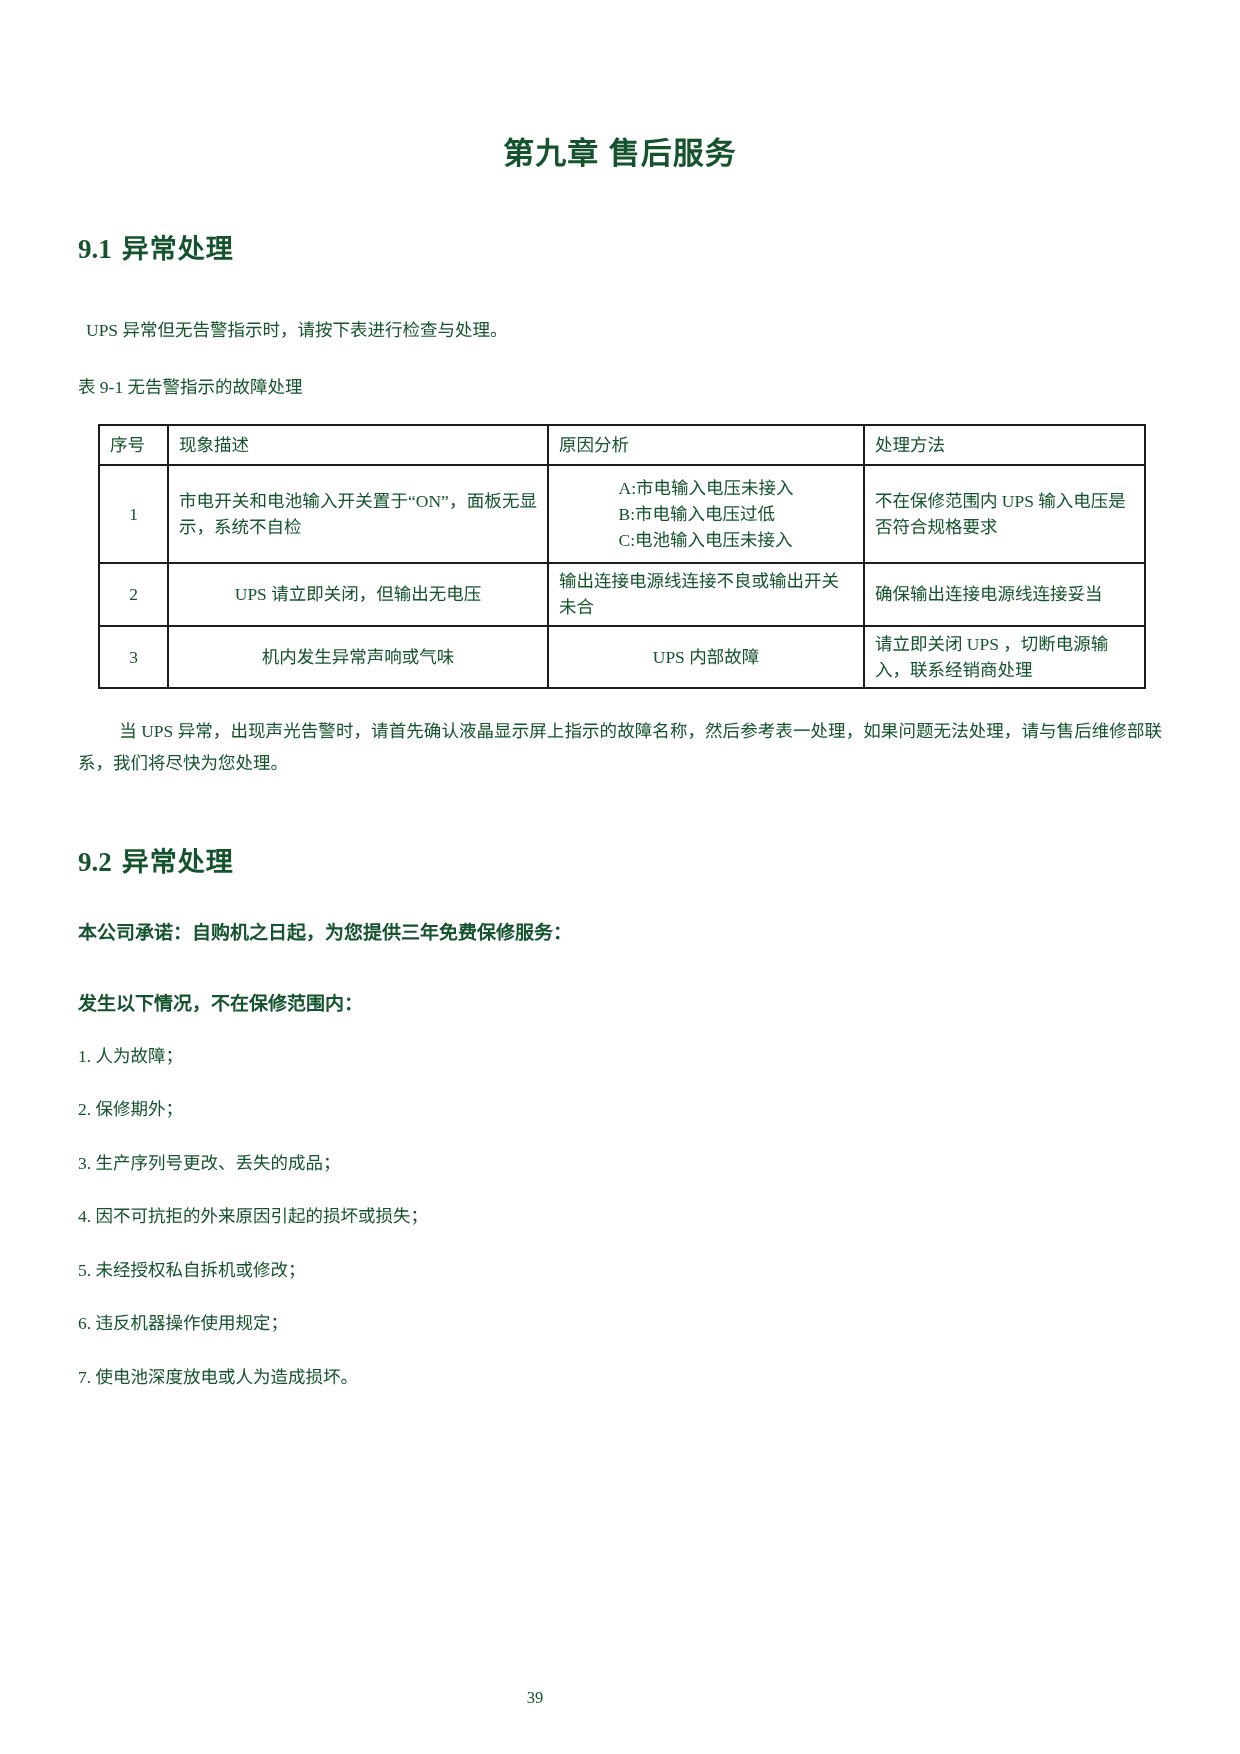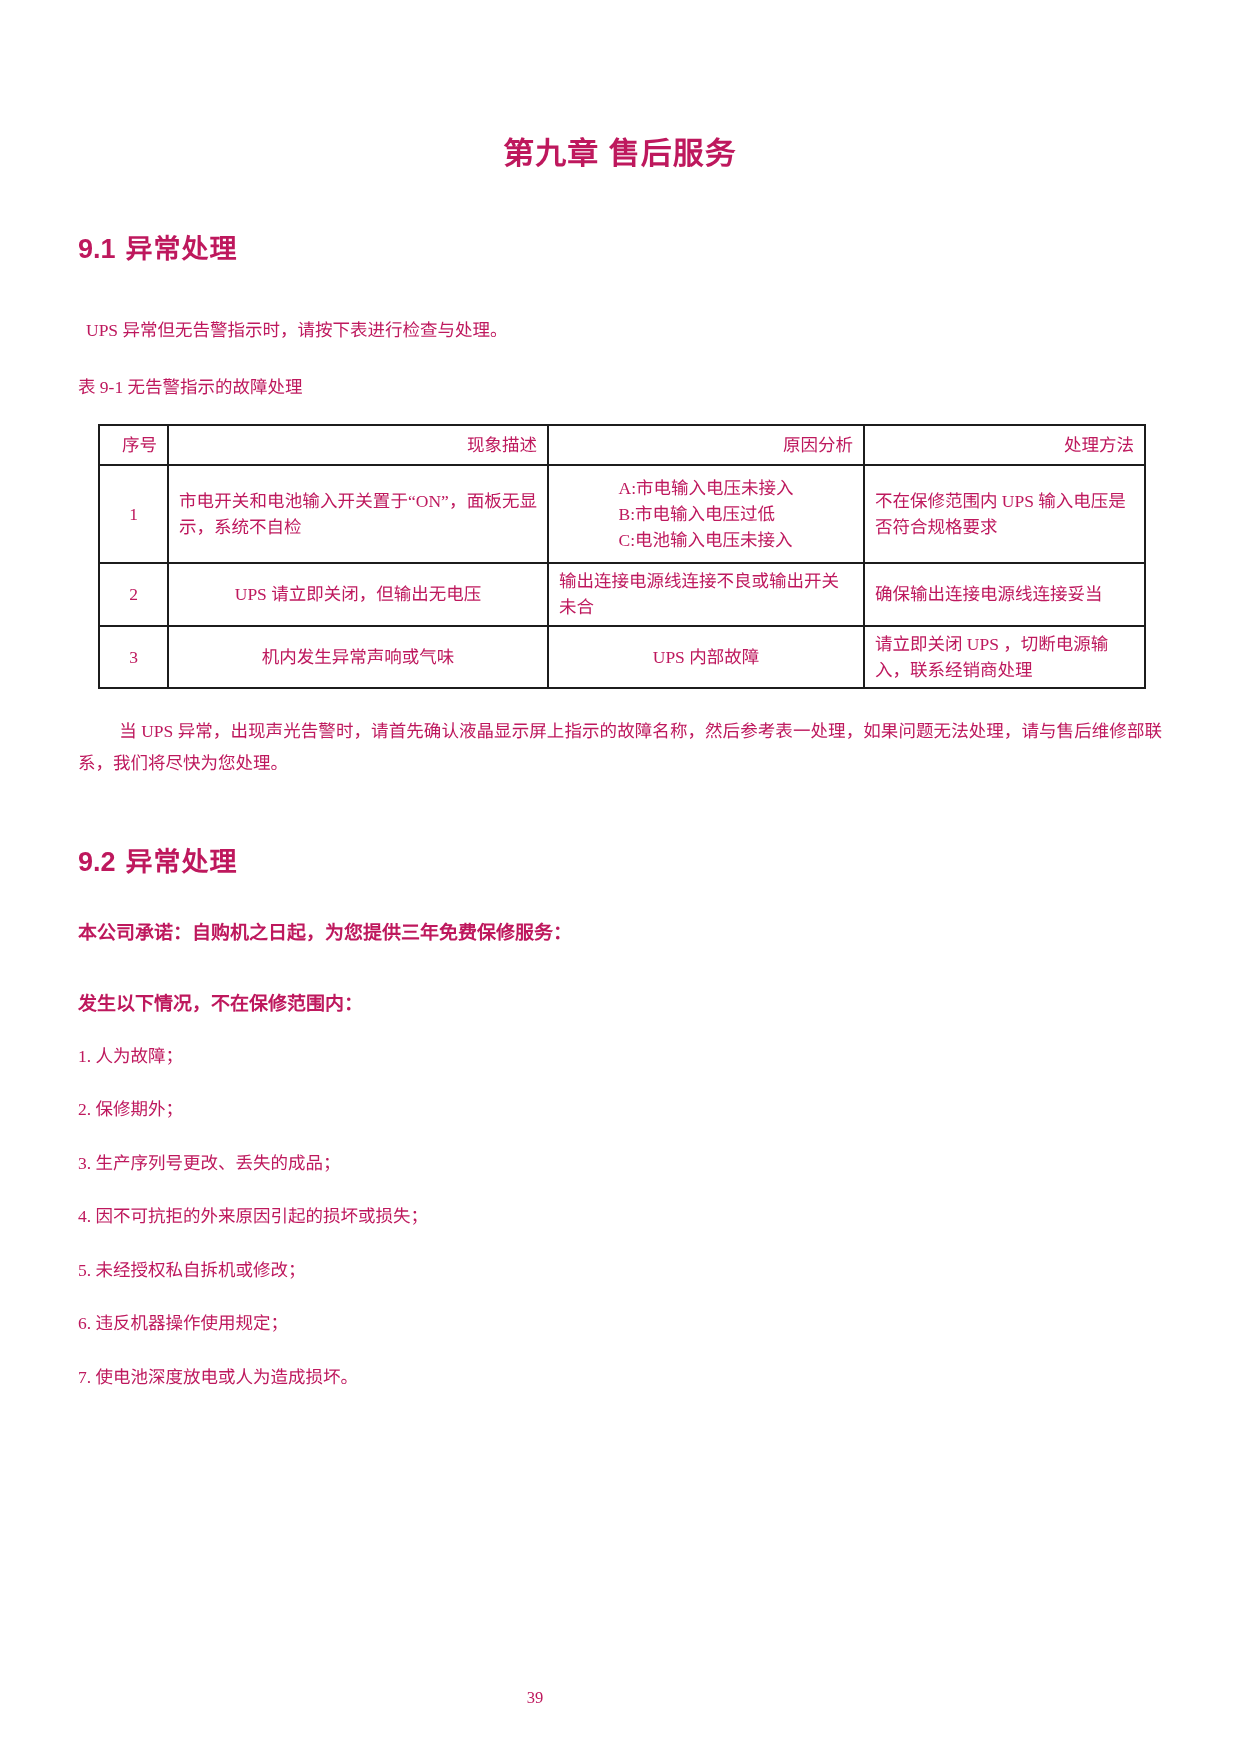--- a/index.html
+++ b/index.html
@@ -5,40 +5,40 @@
   html, body { margin: 0; padding: 0; background: #e8e8e8; }
   .page {
     position: relative;
     width: 1240px;
     height: 1754px;
     margin: 0 auto;
     background: #ffffff;
     box-sizing: border-box;
     padding: 128px 78px 0 78px;
     font-family: "Liberation Serif", "DejaVu Serif", serif;
-    color: #be185d;
+    color: #14532d;
     overflow: hidden;
   }
 
   .chapter-title {
     text-align: center;
     font-family: "Liberation Sans", "DejaVu Sans", sans-serif;
     font-weight: bold;
     font-size: 31px;
     letter-spacing: 1px;
   }
 
   .section-heading {
     margin-top: 54px;
     font-weight: bold;
     font-size: 27px;
     letter-spacing: 1px;
   }
   .section-heading .sec-num {
-    font-family: Liberation Sans, sans-serif;
+    font-family: Liberation Serif, serif;
     margin-right: 10px;
     letter-spacing: 0;
   }
   .section-heading-2 { margin-top: 60px; }
 
   .intro-paragraph {
     margin-top: 50px;
     font-size: 17.5px;
     padding-left: 8px;
   }
@@ -59,21 +59,21 @@
   }
   table.fault-table th,
   table.fault-table td {
     border: 2px solid #1c1c1c;
     padding: 4px 10px;
     vertical-align: middle;
     line-height: 1.5;
   }
   table.fault-table th {
     font-weight: normal;
-    text-align: right;
+    text-align: left;
     height: 30px;
     border-radius: 17px;
   }
   td.cell-center { text-align: center; }
   td.cell-left { text-align: left; }
   td.cell-justify { text-align: justify; text-justify: inter-character; }
   tr.row-1 { height: 98px; }
   tr.row-2 { height: 62px; }
   tr.row-3 { height: 62px; }
   .cause-block { display: inline-block; text-align: left; }

